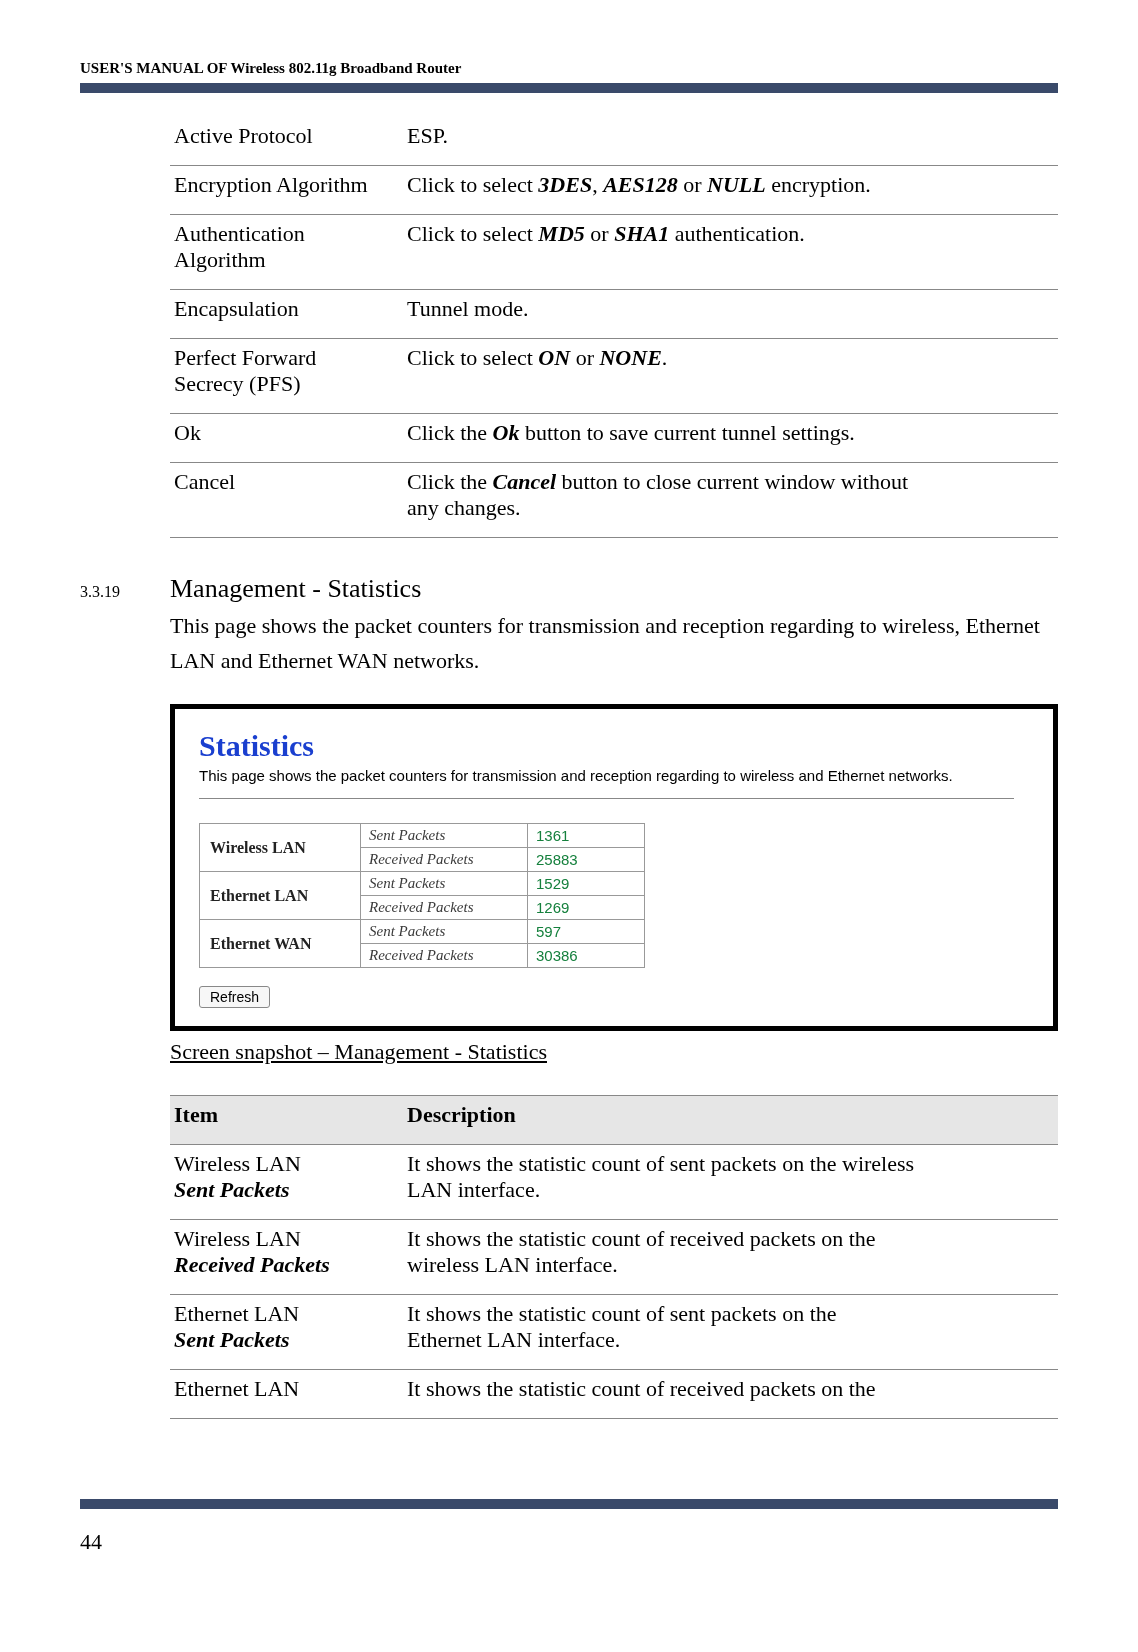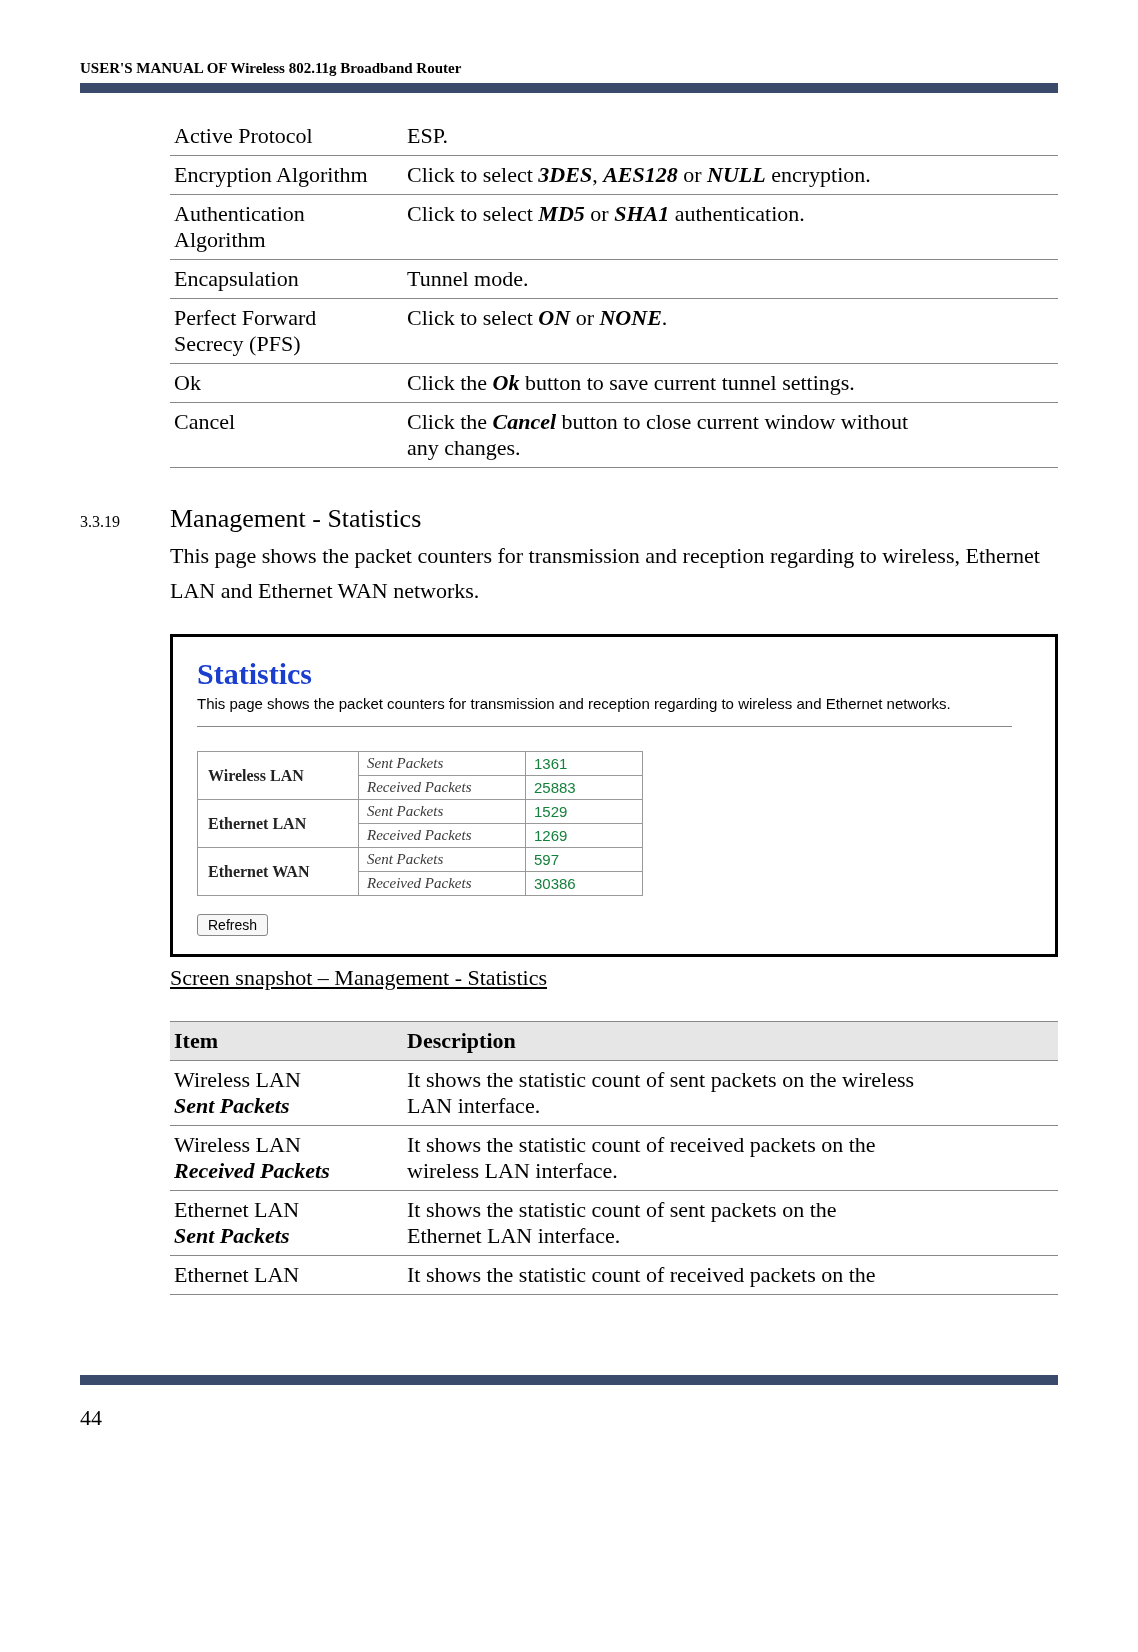--- a/index.html
+++ b/index.html
@@ -33,21 +33,21 @@
   .content {
     padding-left: 90px;
   }
   .desc-table {
     border-collapse: collapse;
     width: 100%;
     font-size: 22px;
   }
   .desc-table td {
     border-bottom: 1px solid #888;
-    padding: 6px 4px 6px 4px;
+    padding: 6px 4px 16px 4px;
     vertical-align: top;
   }
   .desc-table td.key {
     width: 225px;
   }
   .desc-table .header-row td {
     background: #e6e6e6;
     font-weight: bold;
     border-top: 1px solid #888;
   }
@@ -65,21 +65,21 @@
     padding-left: 0;
     margin-left: -90px;
   }
   .body-text {
     font-size: 22px;
     line-height: 1.6;
     margin-top: 4px;
     margin-bottom: 26px;
   }
   .screenshot-box {
-    border: 3px solid #000000;
+    border: 5px solid #000000;
     padding: 20px 24px 18px 24px;
     margin-bottom: 8px;
     background: #fff;
   }
   .stats-title {
     color: #1a3fcf;
     font-family: "Times New Roman", Times, serif;
     font-size: 30px;
     font-weight: bold;
     margin-bottom: 4px;

